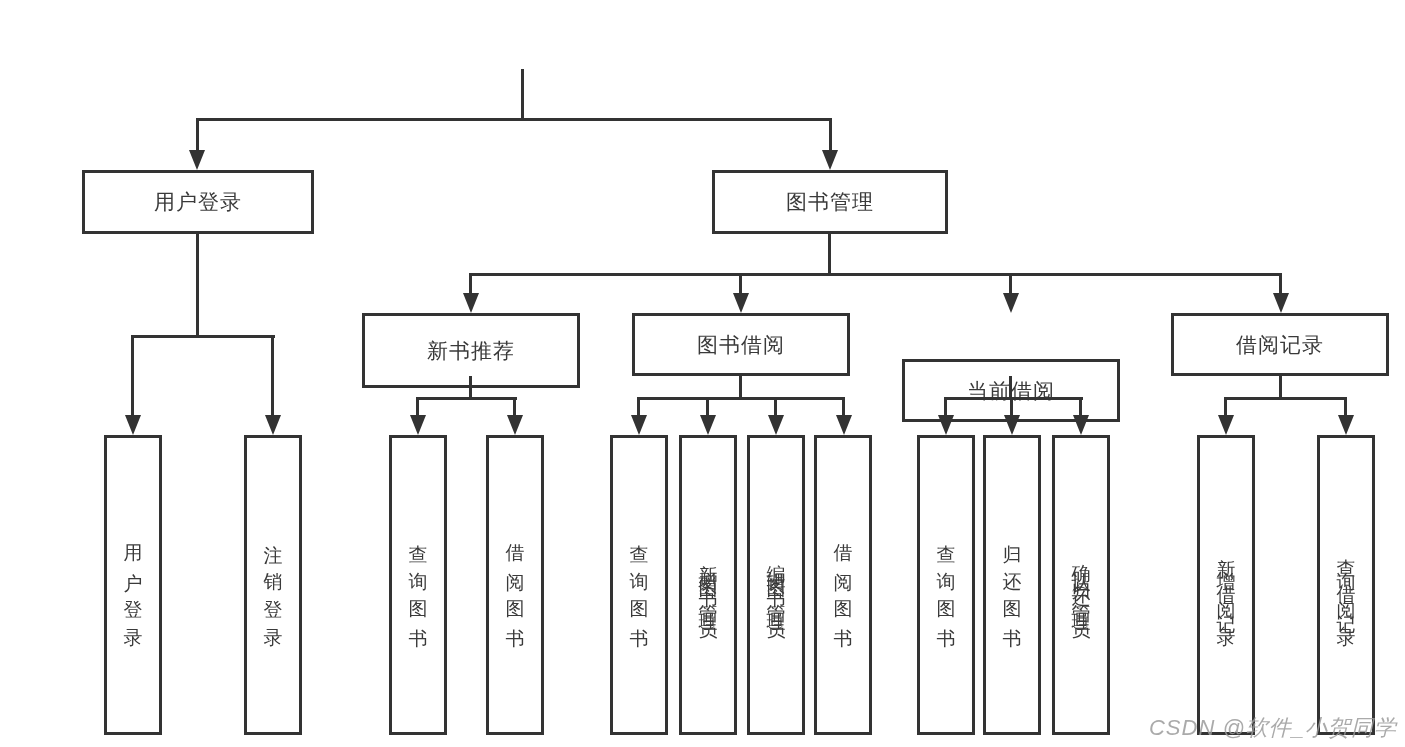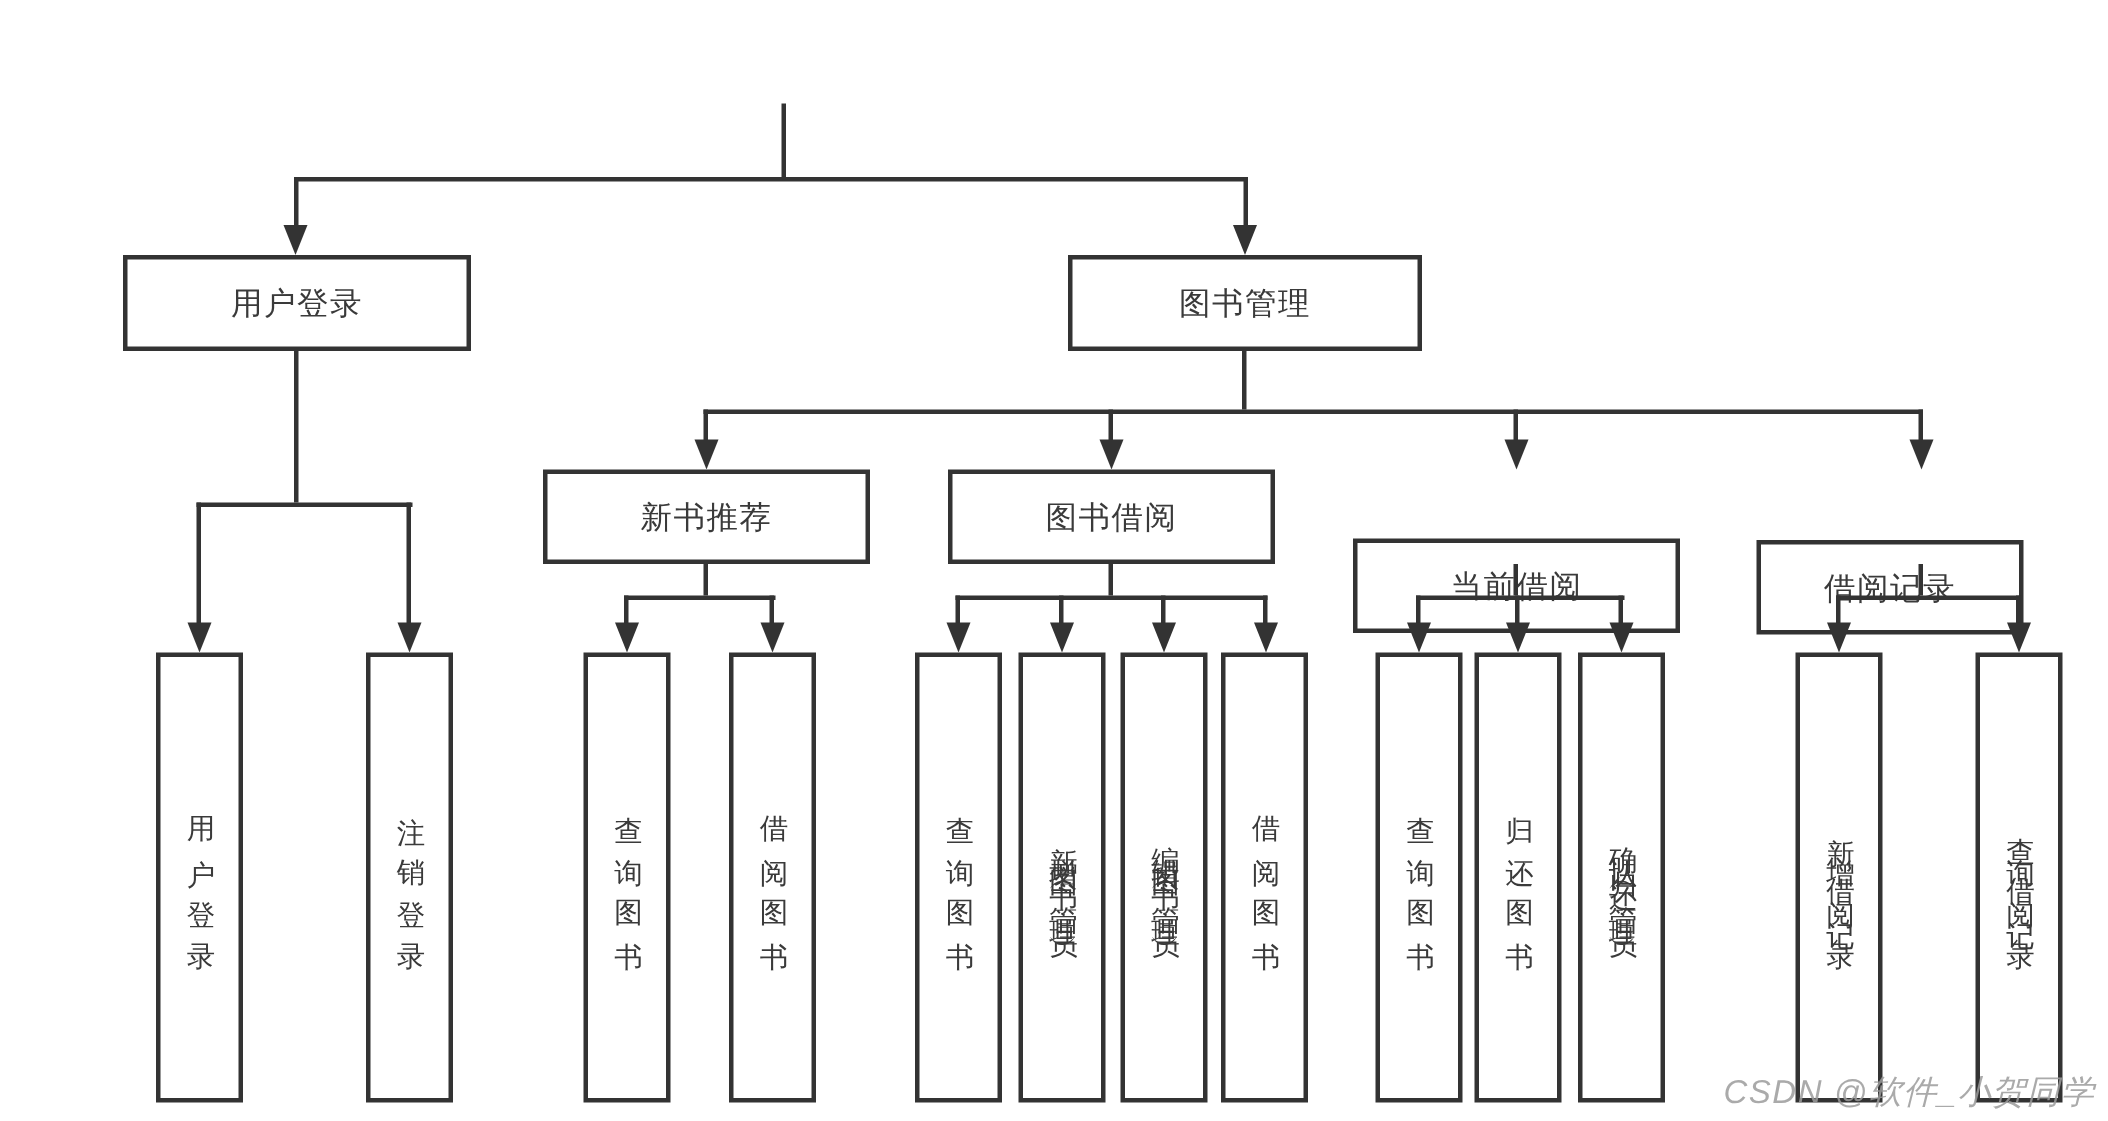--- a/index.html
+++ b/index.html
@@ -89,30 +89,30 @@
   <div class="hline" style="left:469px;top:273px;width:813px;"></div>
   <div class="vline" style="left:469px;top:273px;height:22px;"></div>
   <div class="arrow" style="left:463px;top:293px;"></div>
   <div class="vline" style="left:739px;top:273px;height:22px;"></div>
   <div class="arrow" style="left:733px;top:293px;"></div>
   <div class="vline" style="left:1009px;top:273px;height:22px;"></div>
   <div class="arrow" style="left:1003px;top:293px;"></div>
   <div class="vline" style="left:1279px;top:273px;height:22px;"></div>
   <div class="arrow" style="left:1273px;top:293px;"></div>
 
-  <div class="node" style="left:362px;top:313px;width:218px;height:63px;">
+  <div class="node" style="left:362px;top:313px;width:218px;height:75px;">
     <span>新书推荐</span>
   </div>
   <div class="node" style="left:632px;top:313px;width:218px;height:63px;">
     <span>图书借阅</span>
   </div>
   <div class="node" style="left:902px;top:313px;width:218px;height:63px;margin-top:46px;">
     <span>当前借阅</span>
   </div>
-  <div class="node" style="left:1171px;top:313px;width:178px;height:63px;margin-top:47px;">
+  <div class="node" style="left:1171px;top:313px;width:218px;height:63px;">
     <span>借阅记录</span>
   </div>
 
   <div class="vline" style="left:469px;top:376px;height:21px;"></div>
   <div class="hline" style="left:416px;top:397px;width:101px;"></div>
   <div class="vline" style="left:416px;top:397px;height:20px;"></div>
   <div class="arrow" style="left:410px;top:415px;"></div>
   <div class="vline" style="left:513px;top:397px;height:20px;"></div>
   <div class="arrow" style="left:507px;top:415px;"></div>
 

